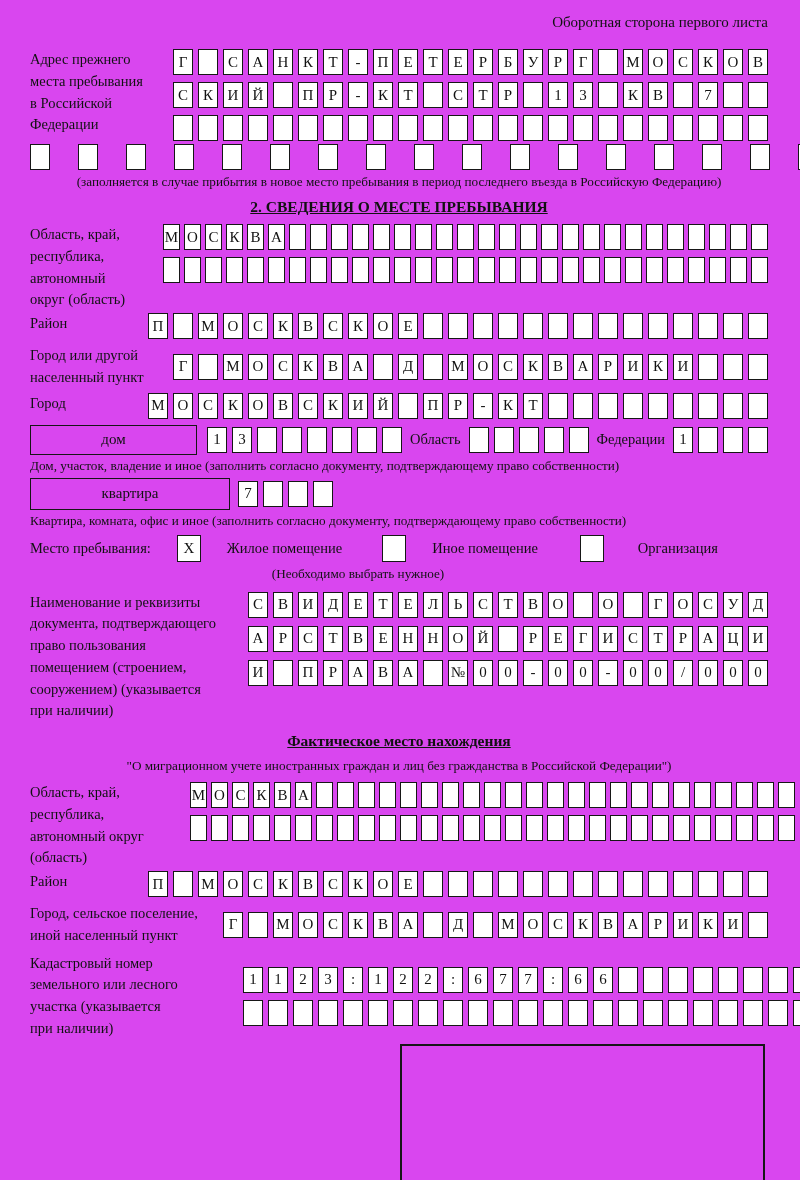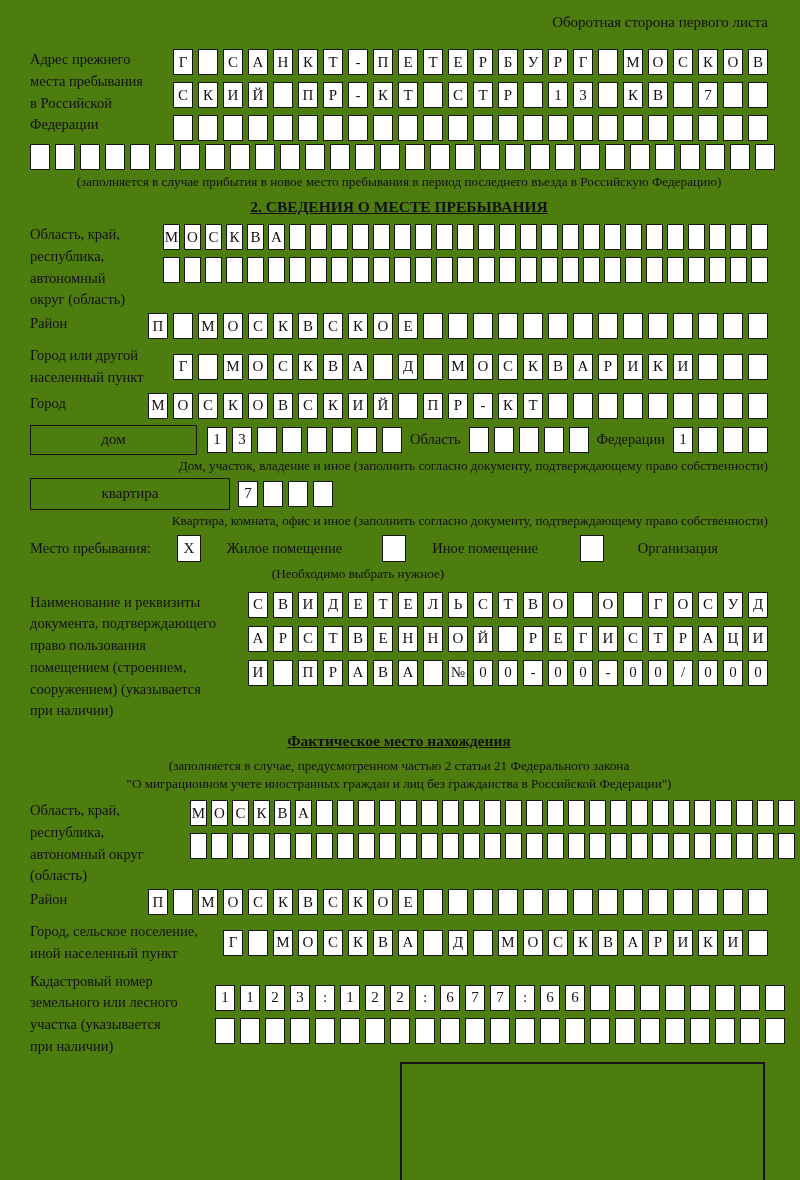--- a/index.html
+++ b/index.html
@@ -1,52 +1,52 @@
 <!DOCTYPE html>
 <html><head>
 <meta charset="utf-8">
 <style>
   html,body{margin:0;padding:0;background:#fff;}
   .page{
     width:800px;height:1180px;box-sizing:border-box;
     padding:14px 32px 0 30px;overflow:hidden;
     font-family:"Liberation Serif","DejaVu Serif",serif;
-    color:#111;background:#4d7c0f;
+    color:#111;background:#d946ef;
   }
   .hdr-note{text-align:right;font-size:15px;margin-bottom:18px;}
   
   .field{display:flex;align-items:flex-start;margin-bottom:6px;}
   .flabel{font-size:14.5px;line-height:1.5;white-space:pre-line;flex:0 0 auto;}
   .fboxes{margin-left:auto;display:flex;flex-direction:column;gap:7px;align-items:flex-end;}
   .boxrow{display:flex;gap:5px;}
   .boxrow.s{gap:4px;}
   .cell{
     width:20px;height:26px;border:1.6px solid #161616;box-sizing:border-box;
     display:inline-flex;align-items:center;justify-content:center;
     font-size:15px;background:#fff;flex:0 0 auto;
   }
   .boxrow.s .cell{width:17px;}
   .caption{font-size:13.2px;text-align:center;margin-bottom:8px;white-space:pre-line;}
-  .caption.left{text-align:right;}
+  .caption.left{text-align:left;}
   .sec-title{font-size:15.5px;font-weight:bold;text-align:center;margin:2px 0 8px 0;text-decoration:underline;}
   
   .inline-row{display:flex;align-items:center;margin-bottom:3px;}
   .wide-box{border:1.6px solid #161616;box-sizing:border-box;height:30px;
     display:flex;align-items:center;justify-content:center;font-size:15px;}
   .wb-dom{width:182px;margin-right:10px;}
   .wb-kv{width:200px;height:32px;margin-right:8px;}
   .mini-label{font-size:14.5px;margin:0 8px;}
   
   .stay-row{display:flex;align-items:center;gap:26px;margin-bottom:4px;font-size:14.5px;}
   .cb{width:24px;height:27px;}
   .choose-note{font-size:13.2px;margin:0 0 10px 118px;width:420px;text-align:center;}
   
   .stamp-box{margin-left:auto;width:365px;height:175px;border:2px solid #161616;
     box-sizing:border-box;margin-right:3px;}
-  .mb2{margin-bottom:2px;}.mb4{margin-bottom:4px;}.mb6{margin-bottom:6px;}
+  .mb2{margin-bottom:2px;}.mb4{margin-bottom:4px;gap:28px;}.mb6{margin-bottom:6px;}
   .mt10{margin-top:10px;}
 </style>
 </head>
 <body>
 
 <div class="page">
 
   <div class="hdr-note">Оборотная сторона первого листа</div>
 
   <div class="field mb2">
@@ -467,21 +467,20 @@
           <span class="cell">0</span>
           <span class="cell">/</span>
           <span class="cell">0</span>
           <span class="cell">0</span>
           <span class="cell">0</span>
         </div>
     </div>
   </div>
 
   <div class="sec-title mt10">Фактическое место нахождения</div>
-  <div class="caption mb2">(заполняется в случае, предусмотренном частью 2 статьи 21 Федерального закона</div>
   <div class="caption" style="margin-bottom:8px">"О миграционном учете иностранных граждан и лиц без гражданства в Российской Федерации")</div>
 
   <div class="field mb2">
     <div class="flabel" style="width:160px">Область, край,
 республика,
 автономный округ
 (область)</div>
     <div class="fboxes">
       <div class="boxrow s">
           <span class="cell">М</span>

